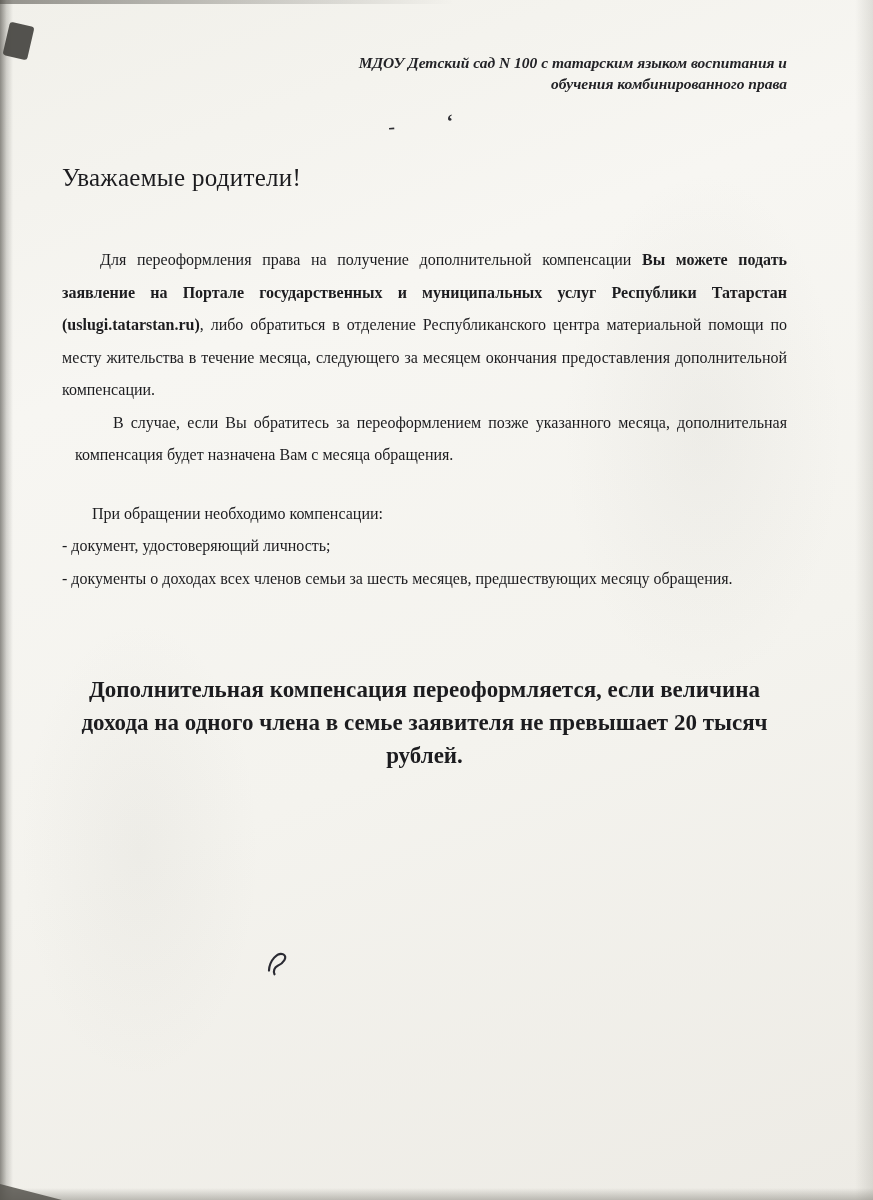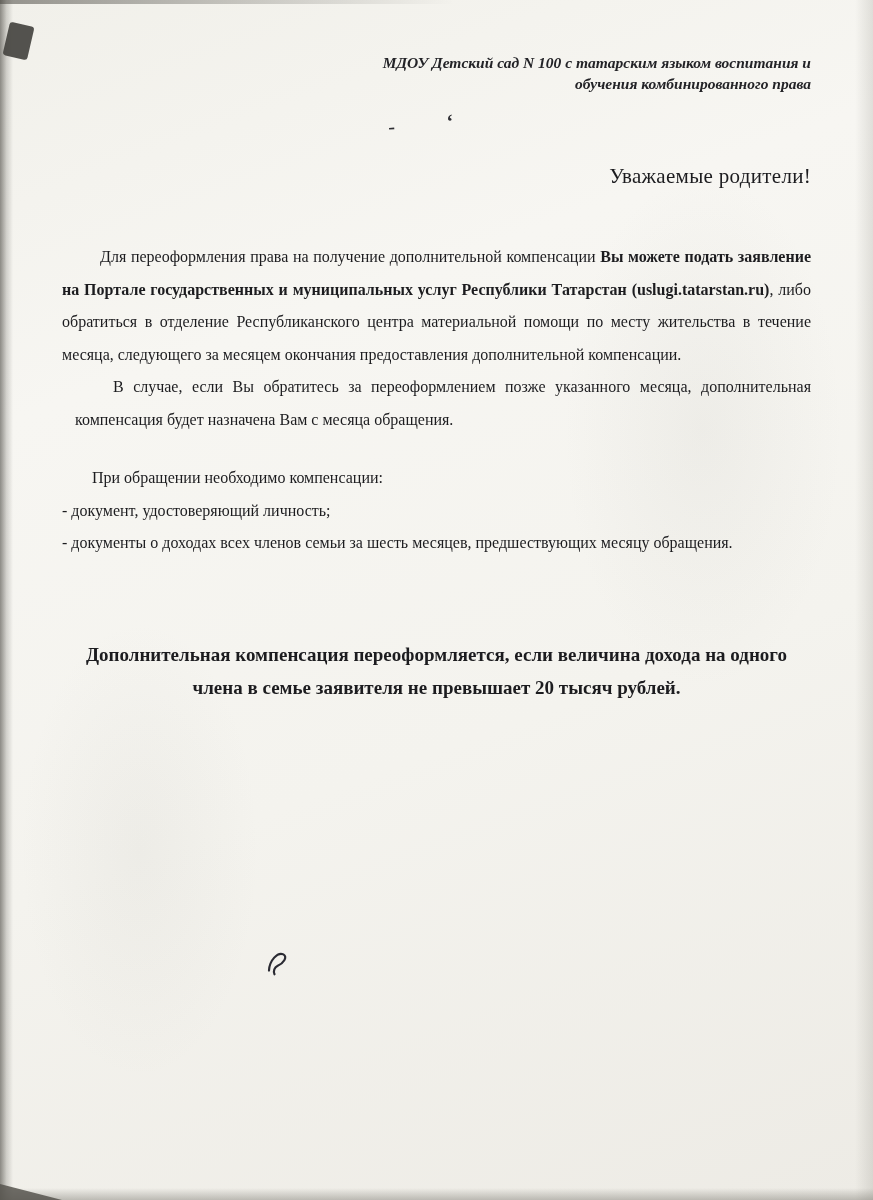--- a/index.html
+++ b/index.html
@@ -54,21 +54,21 @@
   .shade-soft-2 {
     position: absolute; left: 20px; top: 620px; width: 240px; height: 460px;
     background: radial-gradient(ellipse at center, rgba(168,166,158,0.09), rgba(168,166,158,0) 70%);
     pointer-events: none;
   }
 
   
   .content {
     position: absolute;
     left: 62px;
-    right: 62px;
+    right: 86px;
     top: 52px;
   }
   .org-header {
     text-align: right;
     font-style: italic;
     font-weight: bold;
     font-size: 15.5px;
     line-height: 21px;
     color: #232327;
   }
@@ -78,22 +78,22 @@
     top: 112px;
     font-size: 20px;
     font-weight: bold;
     letter-spacing: 14px;
     color: #2e2e33;
     transform: rotate(-5deg);
     white-space: pre;
   }
   .title {
     margin: 70px 0 0 0;
-    text-align: right;
-    font-size: 21px;
+    text-align: left;
+    font-size: 25px;
     font-weight: normal;
     letter-spacing: 0.3px;
   }
   .para {
     margin: 0;
     font-size: 16px;
     line-height: 32.5px;
     text-align: justify;
   }
   .para.first {
@@ -106,21 +106,21 @@
   }
   .para.intro {
     margin-top: 26px;
     text-indent: 30px;
     text-align: left;
   }
   .note {
     margin: 78px 0 0 0;
     text-align: center;
     font-weight: bold;
-    font-size: 19px;
+    font-size: 23px;
     line-height: 33px;
   }
   .squiggle {
     position: absolute;
     left: 266px;
     top: 948px;
     transform: rotate(8deg);
   }
 </style>
 </head>

